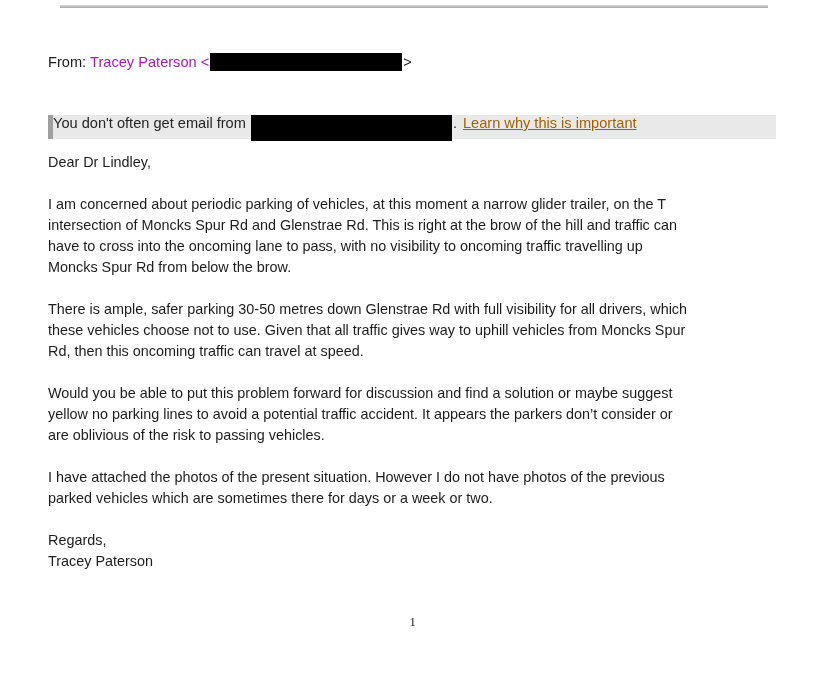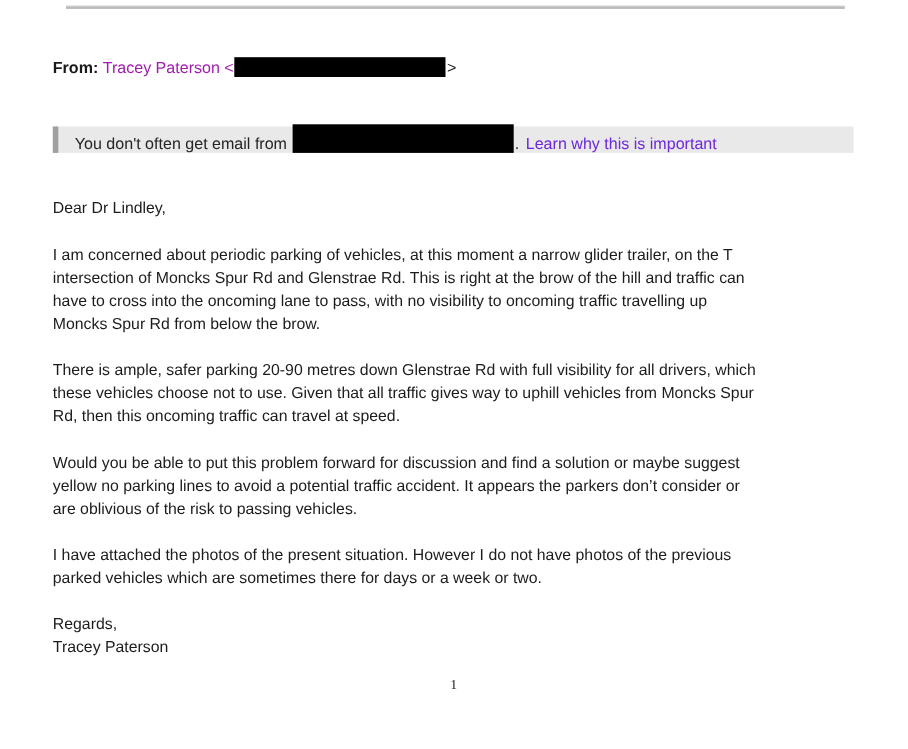--- a/index.html
+++ b/index.html
@@ -26,21 +26,21 @@
 
   
   .email-header {
     position: absolute;
     left: 48px;
     top: 11px;
     font-size: 14.6px;
     line-height: 20.6px;
     white-space: pre;
   }
-  .hdr-label { font-weight: 700; color: #1a1a1a; margin-top: 21px; }
+  .hdr-label { font-weight: 400; color: #1a1a1a; margin-top: 21px; }
   .hdr-value { margin-left: 4px; color: #a21caf; }
   .hdr-value-close { color: #1a1a1a; }
 
   .redaction-inline {
     display: inline-block;
     width: 192px;
     height: 18px;
     background: #000000;
     vertical-align: -4px;
     margin: 0 1px;
@@ -49,50 +49,49 @@
   
   .caution-banner {
     position: absolute;
     left: 48px;
     top: 115px;
     width: 728px;
     height: 24px;
     background: #e9e9e9;
     border-left: 5px solid #a0a0a0;
     display: flex;
-    align-items: flex-end;
-    padding-left: 15px;
+    align-items: flex-start;
     font-size: 14.6px;
     color: #242424;
     white-space: pre;
   }
   .redaction-banner {
     display: inline-block;
     width: 201px;
     height: 26px;
     background: #000000;
     margin-left: 5px;
     margin-right: 1px;
   }
   .banner-link {
-    color: #6d28d9;
+    color: #a16207;
+    text-decoration: underline;
     margin-left: 6px;
     cursor: pointer;
   }
 
   
   .email-body {
     position: absolute;
     left: 48px;
     top: 152px;
     width: 775px;
     font-size: 14.4px;
     line-height: 21px;
     color: #1c1c1c;
-    margin-top: 28px;
   }
   .para {
     white-space: pre;
     margin: 0 0 21px 0;
   }
 
   
   .page-number {
     position: absolute;
     top: 615px;
@@ -119,21 +118,21 @@
   <div class="caution-banner">
     <span>You don't often get email from</span><span class="redaction-banner"></span><span>.</span><a class="banner-link">Learn why this is important</a>
   </div>
 
   <div class="email-body">
     <p class="para">Dear Dr Lindley,</p>
     <p class="para">I am concerned about periodic parking of vehicles, at this moment a narrow glider trailer, on the T
 intersection of Moncks Spur Rd and Glenstrae Rd. This is right at the brow of the hill and traffic can
 have to cross into the oncoming lane to pass, with no visibility to oncoming traffic travelling up
 Moncks Spur Rd from below the brow.</p>
-    <p class="para">There is ample, safer parking 20-90 metres down Glenstrae Rd with full visibility for all drivers, which
+    <p class="para">There is ample, safer parking 30-50 metres down Glenstrae Rd with full visibility for all drivers, which
 these vehicles choose not to use. Given that all traffic gives way to uphill vehicles from Moncks Spur
 Rd, then this oncoming traffic can travel at speed.</p>
     <p class="para">Would you be able to put this problem forward for discussion and find a solution or maybe suggest
 yellow no parking lines to avoid a potential traffic accident. It appears the parkers don’t consider or
 are oblivious of the risk to passing vehicles.</p>
     <p class="para">I have attached the photos of the present situation. However I do not have photos of the previous
 parked vehicles which are sometimes there for days or a week or two.</p>
     <p class="para">Regards,
 Tracey Paterson</p>
   </div>

